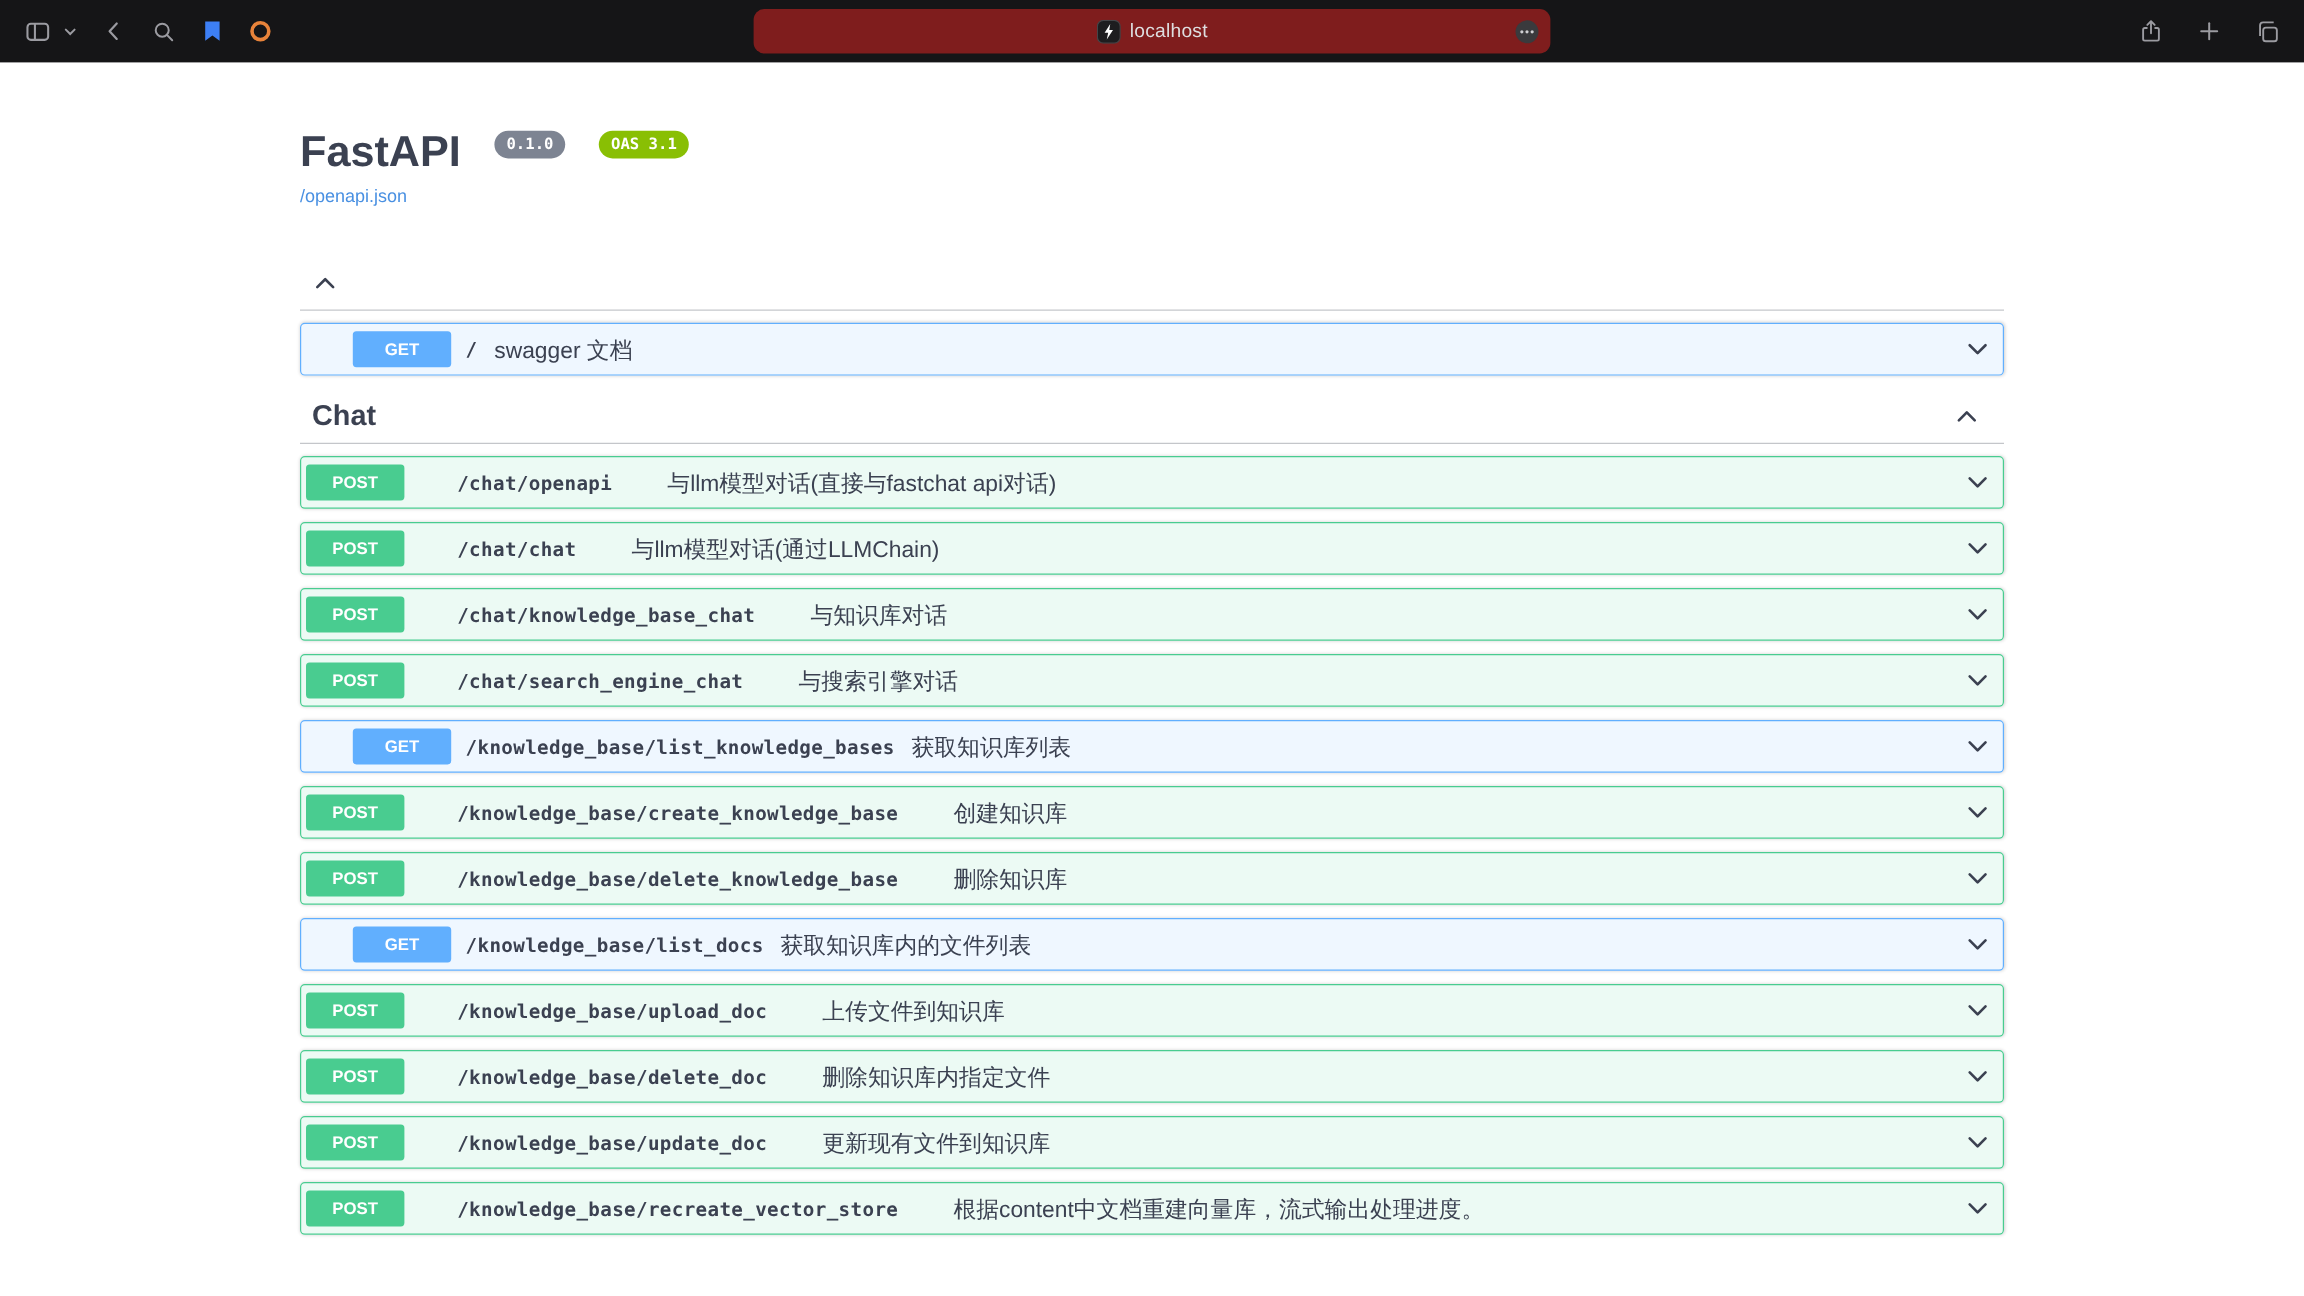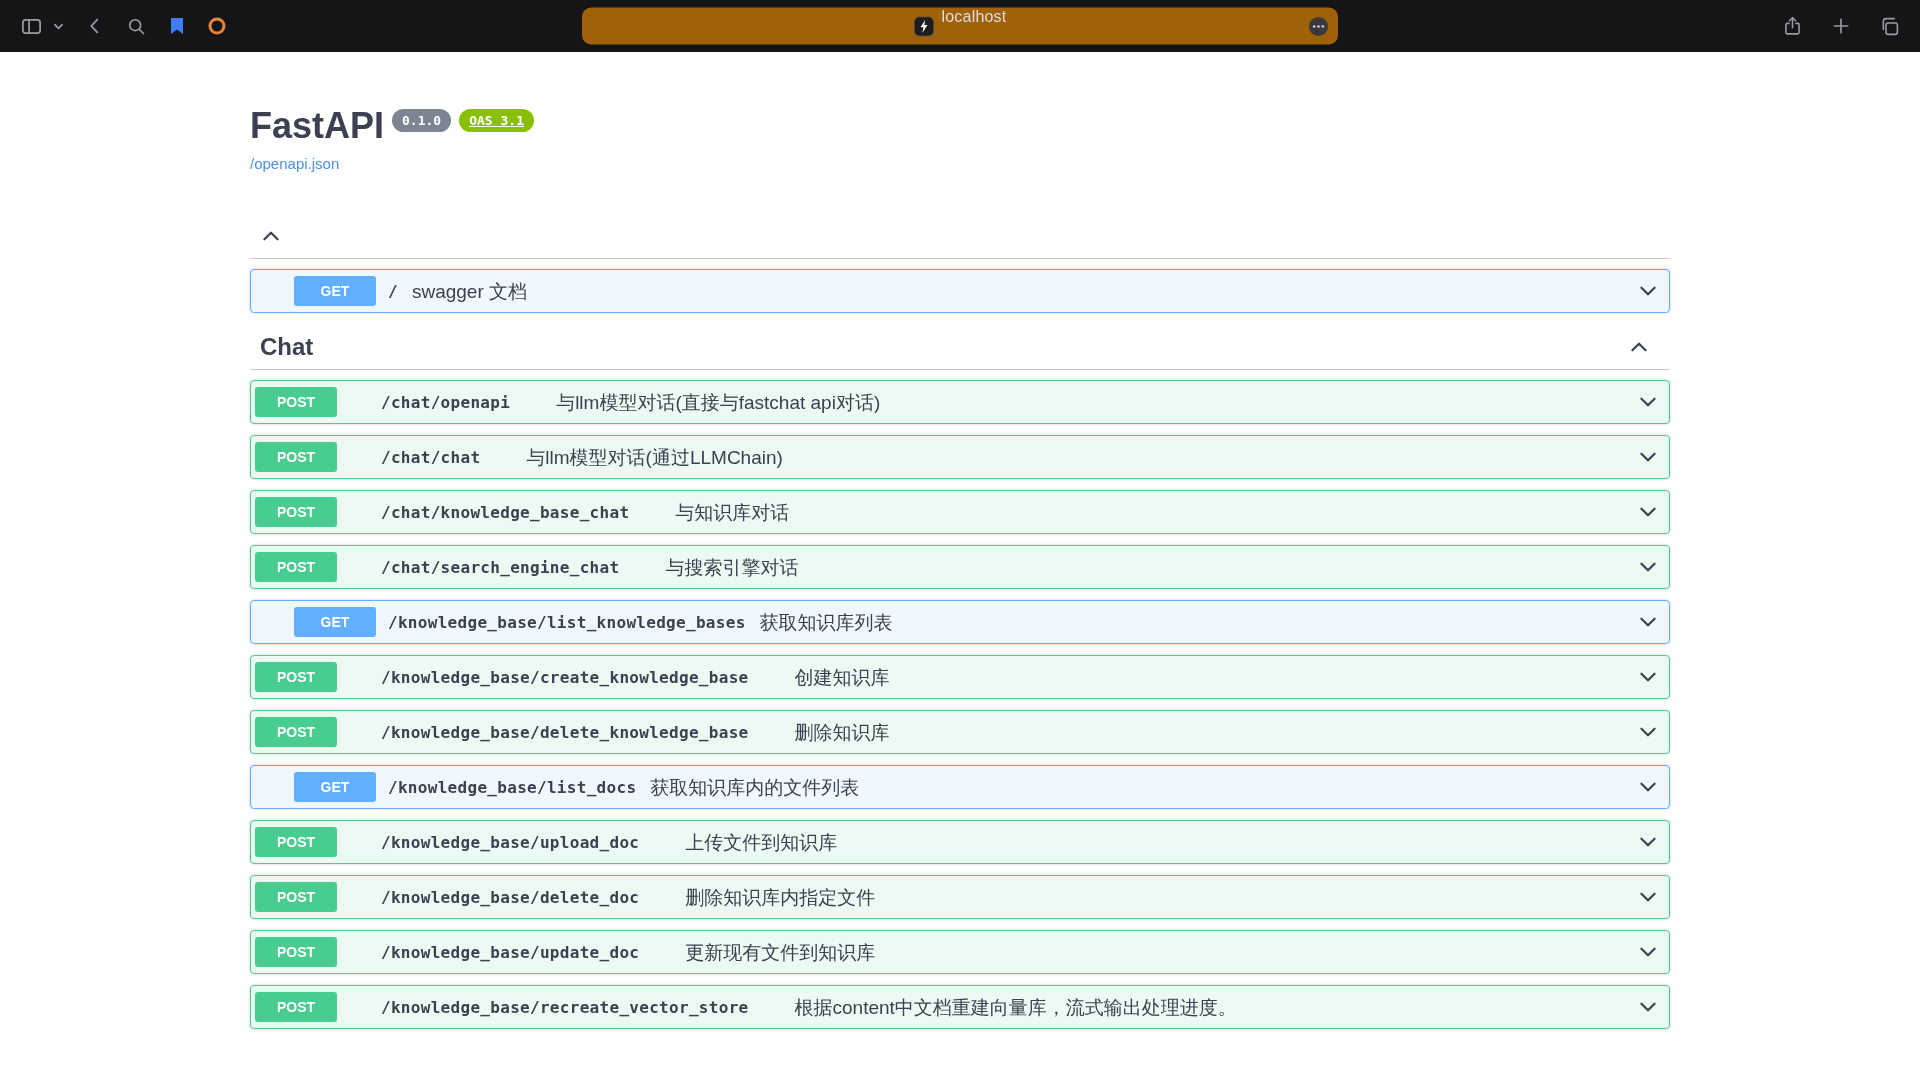--- a/index.html
+++ b/index.html
@@ -16,45 +16,45 @@
   .tb-left, .tb-right { display:flex; align-items:center; }
   .tb-left { gap:16px; }
   .tb-right { gap:24px; }
   .tb-btn {
     background:none; border:none; cursor:pointer; padding:2px;
     display:flex; align-items:center; justify-content:center; color:#9b9ba1;
   }
   .tb-mini { margin-left:-10px; }
   .url-field {
     position:absolute; left:50%; top:50%; transform:translate(-50%,-50%);
-    width:756px; height:37px; background:#a16207; border-radius:9px;
-    display:flex; justify-content:center; cursor:text;
+    width:664px; height:37px; background:#7f1d1d; border-radius:9px;
+    display:flex; align-items:center; justify-content:center; cursor:text;
   }
   .site-icon { display:flex; align-items:center; margin-right:8px; }
   .url-text { color:#dededf; font-size:16px; letter-spacing:.2px; }
   .page-menu {
     position:absolute; right:9px; top:50%; transform:translateY(-50%);
     background:none; border:none; cursor:pointer; display:flex;
   }
 
   
   .page { height:1028px; overflow:hidden; background:#fff; }
   .swagger { width:1420px; margin:0 auto; padding-top:52px; }
 
   .title {
-    display:flex; align-items:center; gap:8px;
+    display:flex; align-items:center; gap:28px;
     font-size:36px; font-weight:700; color:#3b4151; height:44px;
   }
   .badge {
     font-family:"DejaVu Sans Mono", monospace;
     font-size:13px; font-weight:700; color:#fff;
     padding:4px 10px; border-radius:14px; position:relative; top:-6px;
   }
   .badge.ver { background:var(--version-badge, #7d8492);text-align:right; }
-  .badge.oas { background:var(--oas-badge, #89bf04);text-decoration:underline; }
+  .badge.oas { background:var(--oas-badge, #89bf04); }
   .spec-link {
     display:inline-block; margin-top:7px;
     color:var(--link, #4990e2); font-size:15px; text-decoration:none; cursor:pointer;
   }
 
   #sections { margin-top:40px; }
   .tag-section { margin-top:0; }
   .tag-header {
     height:46px; display:flex; align-items:center;
     padding:0 20px 0 10px; margin-bottom:10px;

